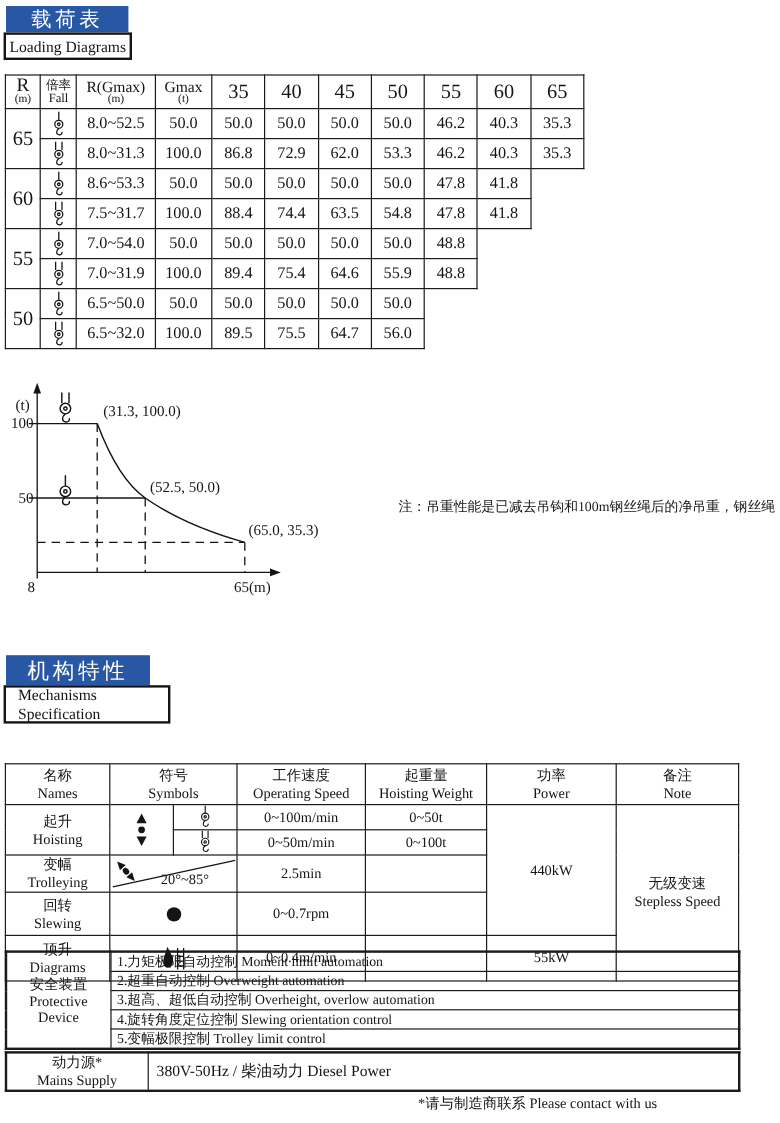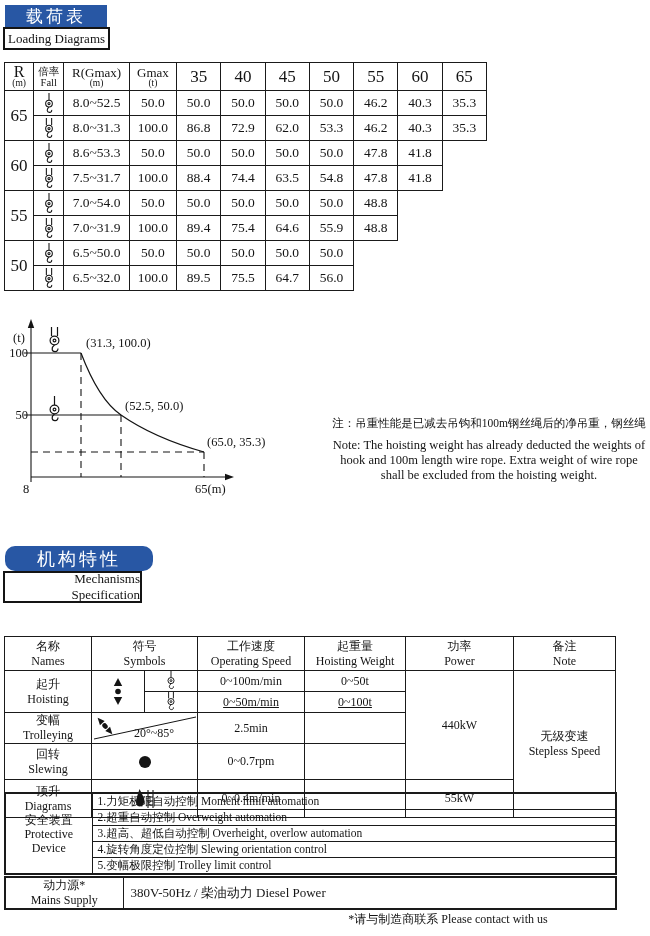--- a/index.html
+++ b/index.html
@@ -10,25 +10,25 @@
     color: #141414;
   }
   
   .hdr-blue {
     position: absolute; background: #2857a4; color: #fff;
     display: flex; align-items: center; justify-content: center;
     letter-spacing: 3px;
   }
   .hdr-white {
     position: absolute; background: #fff; border: 2px solid #141414;
-    display: flex; align-items: center; justify-content: center; text-align: right;
+    display: flex; align-items: center; justify-content: center;
   }
   #hdr1-blue  { left: 5px;  top: 5px;   width: 102px; height: 22px; font-size: 17px; }
   #hdr1-white { left: 3px;  top: 27px;  width: 107px; height: 23px; font-size: 13px; }
-  #hdr2-blue  { left: 5px;  top: 546px; width: 148px; height: 25px; font-size: 18px; border-radius: 10px; }
+  #hdr2-blue  { left: 5px;  top: 546px; width: 120px; height: 25px; font-size: 18px; }
   #hdr2-white { left: 3px;  top: 571px; width: 139px; height: 32px; font-size: 13px; padding-left: 10px; }
 
   table { border-collapse: collapse; table-layout: fixed; position: absolute; }
   td, th { border: 1px solid #1a1a1a; text-align: center; vertical-align: middle; font-weight: normal; overflow: hidden; }
 
   
   #loadtbl { left: 4px; top: 62px; width: 483px; }
   #loadtbl thead th { height: 28px; line-height: 1.0; }
   #loadtbl tbody td { height: 25px; font-size: 13.5px; }
   #loadtbl .ghost { border: none; }
@@ -50,21 +50,21 @@
 
   
   #notes { position: absolute; left: 330px; top: 416px; width: 318px; text-align: center; }
   #notes .zh { font-size: 11.5px; line-height: 14.5px; }
   #notes .en { font-size: 12.5px; line-height: 15px; margin-top: 7px; }
 
   
   #mech { left: 4px; top: 636px; width: 611px; font-size: 12px; }
   #mech .rh { height: 34px; }
   #mech .r1 td { height: 21px; }
-  #mech .r2 td { height: 21px; text-decoration: underline; }
+  #mech .r2 td { height: 21px; }
   #mech .r3 td { height: 26px; }
   #mech .r4 td { height: 36px; }
   #mech .r5 td { height: 38px; }
   .two-line div { line-height: 15px; font-size: 12px; }
   #mech .val { font-size: 12px; }
   .symcell svg { display: block; margin: 0 auto; }
 
   
   #prot { left: 4px; top: 792px; width: 611px; border: 2px solid #1a1a1a; }
   #prot td { height: 15px; font-size: 11.5px; }
@@ -327,21 +327,20 @@
   <g class="hook" transform="translate(44,84)">
     <line x1="6.5" y1="0" x2="6.5" y2="9"></line>
     <circle cx="6.5" cy="13.5" r="4.4"></circle>
       <circle cx="6.5" cy="13.5" r="1.4" fill="#141414" stroke="none"></circle>
     <path d="M6.5,18 C3,20.6 3.6,24.4 6.9,24.7 C9.2,24.9 10.2,23 9.8,21.5"></path>
   </g>
 </svg>
 
 <div id="notes">
   <div class="zh">注：吊重性能是已减去吊钩和100m钢丝绳后的净吊重，钢丝绳</div>
-  <div class="en">Note: The hoisting weight has already deducted the weights of hook and 100m length wire rope. Extra weight of wire rope shall be excluded from the hoisting weight.</div>
 </div>
 
 <div class="hdr-blue" id="hdr2-blue">机构特性</div>
 <div class="hdr-white" id="hdr2-white">Mechanisms Specification</div>
 
 <table id="mech">
   <colgroup>
     <col style="width:87px">
       <col style="width:53px">
       <col style="width:53px">

